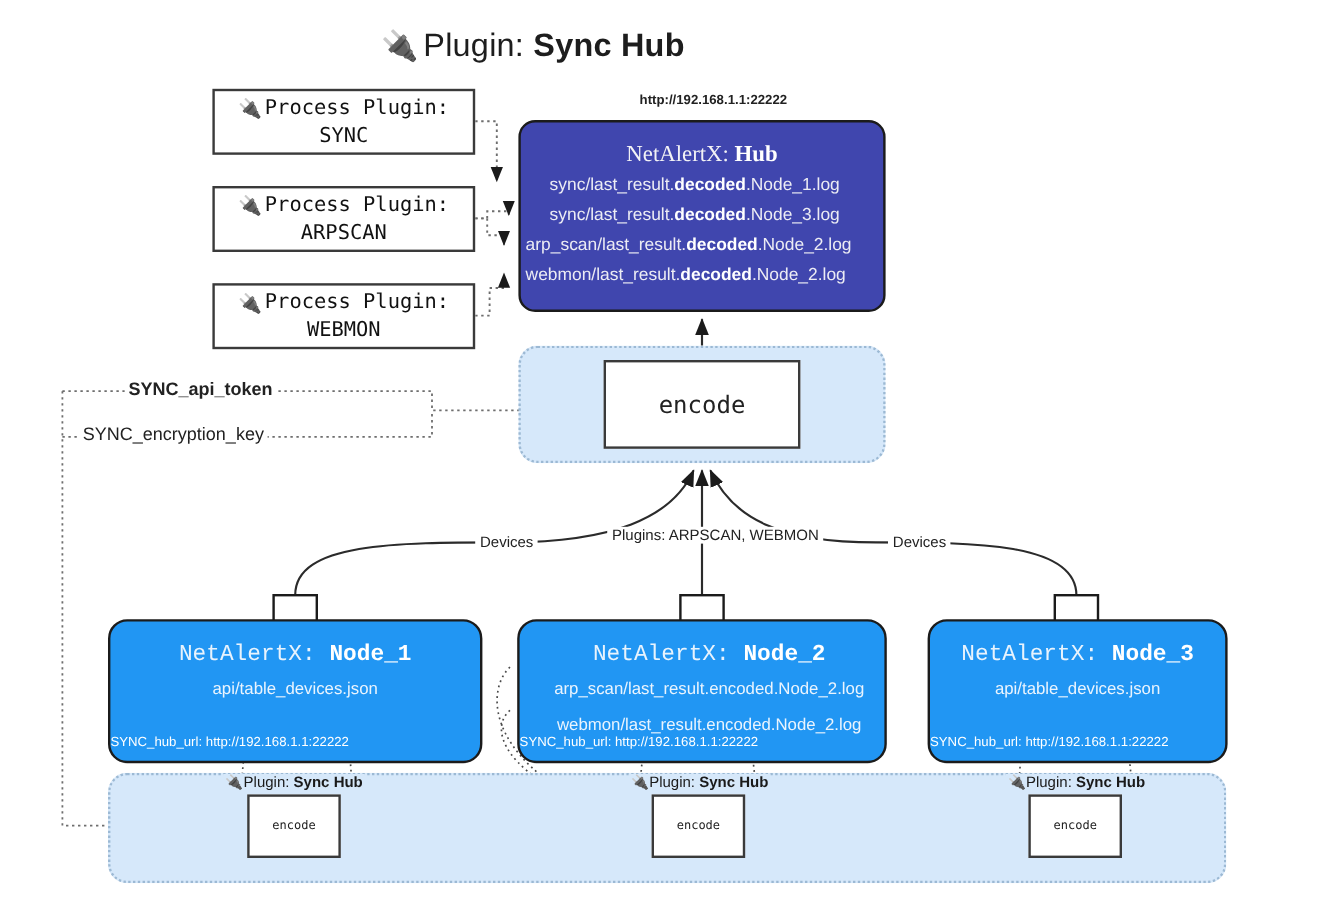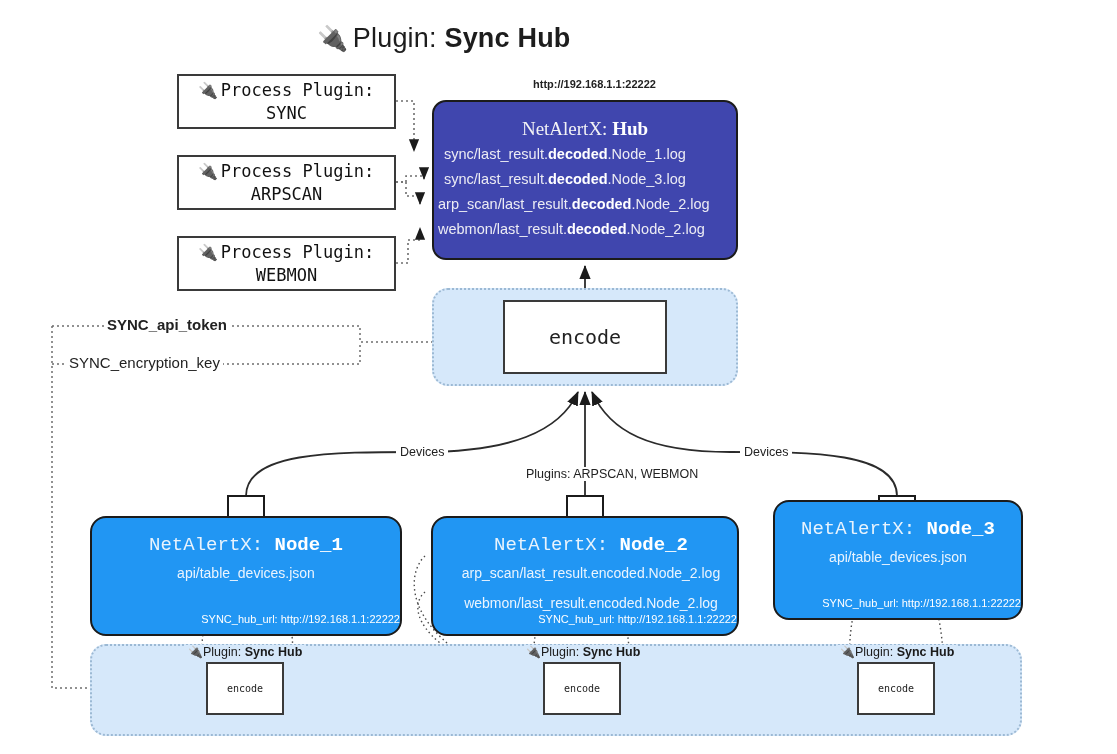--- a/index.html
+++ b/index.html
@@ -24,42 +24,42 @@
   .procbox .l1 .plug{font-family:"DejaVu Sans",sans-serif;font-size:16px;}
   .procbox .l2{white-space:nowrap;}
 
   
   .hub{position:absolute;background:#4046ae;border:2px solid #1b1b1b;border-radius:14px;
        box-sizing:border-box;color:#ffffff;}
   .hub .hubtitle{text-align:center;font-family:Liberation Serif, serif;
         font-size:19px;line-height:26px;margin-top:14px;color:#f2f2f5;}
   .hub .hubtitle b{color:#ffffff;}
   .hub .hubline{font-size:14.5px;line-height:25px;color:#ececf4;white-space:nowrap;
-        text-align:left;padding-left:10px;}
+        text-align:left;padding-left:24px;}
   .hub .hubline b{color:#ffffff;font-weight:bold;}
   .hub .hubline.wide{padding-left:4px;font-size:14.5px;}
   .huburl{position:absolute;font-size:11px;color:#222;font-weight:bold;white-space:nowrap;}
 
   
   .bluebox{position:absolute;background:#d6e8fa;border:2px dotted #9cb9d4;
            border-radius:16px;box-sizing:border-box;}
   .plainbox{position:absolute;background:#ffffff;border:2px solid #3a3a3a;
             box-sizing:border-box;display:flex;align-items:center;justify-content:center;
             font-family:"DejaVu Sans Mono","Liberation Mono",monospace;color:#222;}
   .decode-lbl{font-size:20px;}
   .encode-lbl{font-size:10px;}
 
   
   .node{position:absolute;background:#2196f3;border:2px solid #1b1b1b;border-radius:16px;
         box-sizing:border-box;color:#fff;}
   .node .ntitle{text-align:center;font-family:Liberation Mono, monospace;
         font-size:19px;line-height:26px;margin-top:14px;color:#e8f3fd;}
   .node .ntitle b{color:#ffffff;}
   .node .nline{text-align:center;font-size:14px;line-height:30px;color:#eaf4fe;white-space:nowrap;}
-  .node .nfoot{position:absolute;left:0;right:0;bottom:9px;text-align:right;
+  .node .nfoot{position:absolute;left:0;right:0;bottom:9px;text-align:left;
         font-size:11px;color:#ffffff;white-space:nowrap;}
 
   
   .env{position:absolute;width:38px;height:30px;background:#fff;border:2px solid #1b1b1b;
        box-sizing:border-box;}
 
   
   .elabel{position:absolute;background:#ffffff;font-size:12.5px;color:#222;
           padding:0 4px;white-space:nowrap;}
   .pathlabel{position:absolute;background:#ffffff;font-size:15px;color:#222;
@@ -172,21 +172,21 @@
 
   <div class="pathlabel" style="left:104px;top:316px;font-weight:bold;">SYNC_api_token</div>
   <div class="pathlabel" style="left:66px;top:354px;text-align:center;">SYNC_encryption_key</div>
 
   <div class="bluebox" style="left:432px;top:288px;width:306px;height:98px;"></div>
   <div class="plainbox decode-lbl" style="left:503px;top:300px;width:164px;height:74px;">
     <span>encode</span>
   </div>
 
   <div class="elabel" style="left:396px;top:445px;">Devices</div>
-  <div class="elabel" style="left:506px;top:467px;margin-left:16px;">Plugins: ARPSCAN, WEBMON</div>
+  <div class="elabel" style="left:506px;top:439px;">Plugins: ARPSCAN, WEBMON</div>
   <div class="elabel" style="left:740px;top:445px;">Devices</div>
 
   <div class="env" style="left:227px;top:495px;"></div>
   <div class="env" style="left:566px;top:495px;"></div>
   <div class="env" style="left:878px;top:495px;"></div>
 
   <div class="node" style="left:90px;top:516px;width:312px;height:120px;">
     <div class="ntitle">
       <span>NetAlertX:</span>
       <b>Node_1</b>
@@ -198,21 +198,21 @@
   <div class="node" style="left:431px;top:516px;width:308px;height:120px;padding-left:12px;">
     <div class="ntitle">
       <span>NetAlertX:</span>
       <b>Node_2</b>
     </div>
     <div class="nline">arp_scan/last_result.encoded.Node_2.log</div>
     <div class="nline">webmon/last_result.encoded.Node_2.log</div>
     <div class="nfoot">SYNC_hub_url: http://192.168.1.1:22222</div>
   </div>
 
-  <div class="node" style="left:773px;top:500px;width:250px;height:120px;">
+  <div class="node" style="left:773px;top:516px;width:250px;height:120px;">
     <div class="ntitle">
       <span>NetAlertX:</span>
       <b>Node_3</b>
     </div>
     <div class="nline">api/table_devices.json</div>
     <div class="nfoot">SYNC_hub_url: http://192.168.1.1:22222</div>
   </div>
 
   <div class="bluebox" style="left:90px;top:644px;width:932px;height:92px;"></div>
 

